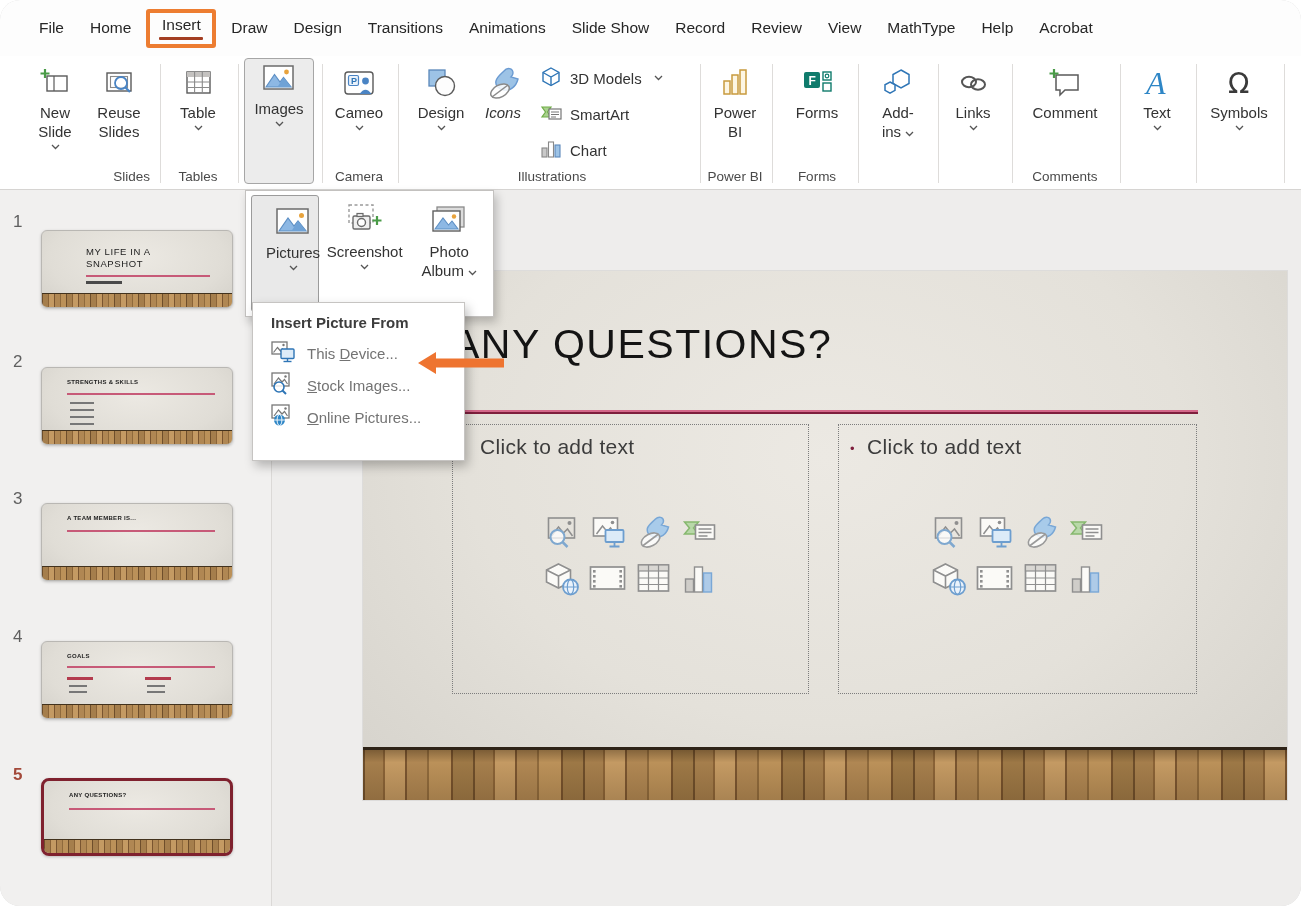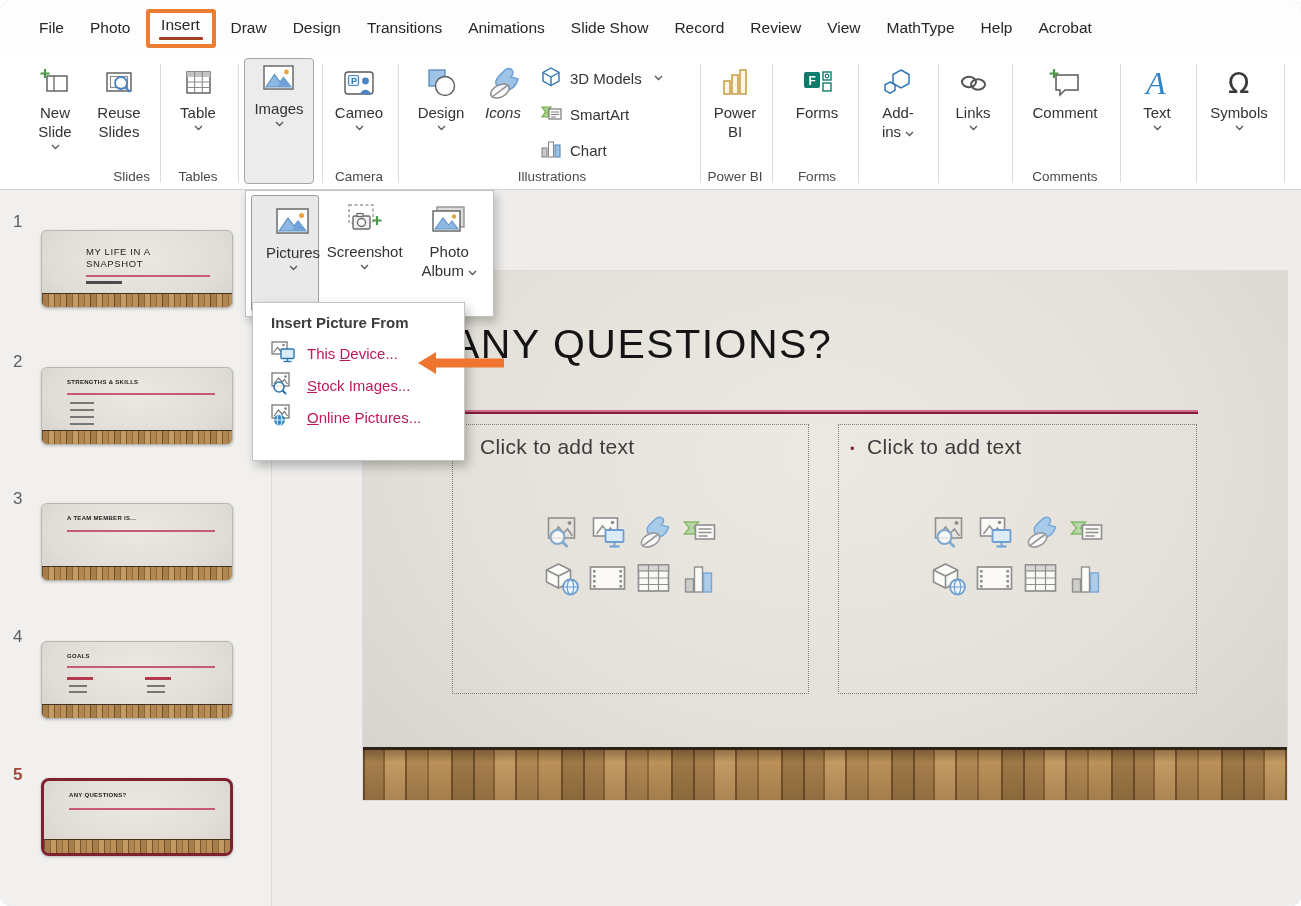--- a/index.html
+++ b/index.html
@@ -1,17 +1,17 @@
 <!DOCTYPE html>
 <html><head>
 <meta charset="utf-8">
 <style>
   html,body{margin:0;padding:0;background:#fff;}
   #app{position:relative;width:1301px;height:906px;font-family:"Liberation Sans",sans-serif;
-       background:#fff;overflow:hidden;border-radius:10px;box-shadow:0 0 0 1px #d8d8d8 inset;}
+       background:#fff;overflow:hidden;border-radius:20px;box-shadow:0 0 0 1px #d8d8d8 inset;}
   
   .menubar{position:absolute;left:0;top:0;width:100%;height:56px;background:#fdfdfd;
            display:flex;align-items:center;padding-left:26px;box-sizing:border-box;}
   .tab{font-size:15.5px;color:#262626;padding:0 13px;cursor:default;white-space:nowrap;}
   .tab.active{display:inline-flex;flex-direction:column;align-items:center;
               border:4px solid #ED7D31;border-radius:3px;padding:3px 9px 4px;margin:0 2px;}
   .tab-underline{height:3px;width:44px;background:#A33E22;margin-top:3px;border-radius:1px;}
   
   .ribbon{position:absolute;left:0;top:56px;width:100%;height:134px;background:#fff;
           border-bottom:1px solid #d6d4d2;box-sizing:border-box;}
@@ -61,32 +61,32 @@
   .dd{position:absolute;left:245px;top:190px;width:249px;height:127px;background:#fff;
       border:1px solid #c3c1bf;box-shadow:3px 5px 9px rgba(0,0,0,.22);z-index:10;
       display:flex;padding:4px 5px;gap:3px;box-sizing:border-box;}
   .dd-item{display:flex;flex-direction:column;align-items:center;padding-top:5px;cursor:default;box-sizing:border-box;}
   .dd-item .ricon{height:42px;display:flex;align-items:center;}
   .dd-item.active{background:#e9e9e9;border:1px solid #9b9b9b;border-radius:3px;}
   
   .sm{position:absolute;left:252px;top:302px;width:213px;height:159px;background:#fff;
       border:1px solid #c6c4c2;box-shadow:3px 5px 10px rgba(0,0,0,.26);z-index:11;box-sizing:border-box;}
   .sm-header{margin:11px 0 6px 18px;font-size:15px;font-weight:bold;color:#3d3d3d;}
-  .sm-item{display:flex;align-items:center;height:32px;padding-left:17px;gap:11px;font-size:15px;color:#be185d;cursor:default;}
+  .sm-item{display:flex;align-items:center;height:32px;padding-left:17px;gap:11px;font-size:15px;color:#737373;cursor:default;}
   .sm-item .u{text-decoration:underline;}
   .arrow{position:absolute;left:418px;top:351px;z-index:12;}
 </style>
 </head>
 <body>
 
 <div id="app">
 
   <div class="menubar">
     <span class="tab">File</span>
-    <span class="tab">Photo</span>
+    <span class="tab">Home</span>
     <span class="tab active">
       <span>Insert</span>
       <span class="tab-underline"></span>
     </span>
     <span class="tab">Draw</span>
     <span class="tab">Design</span>
     <span class="tab">Transitions</span>
     <span class="tab">Animations</span>
     <span class="tab">Slide Show</span>
     <span class="tab">Record</span>

